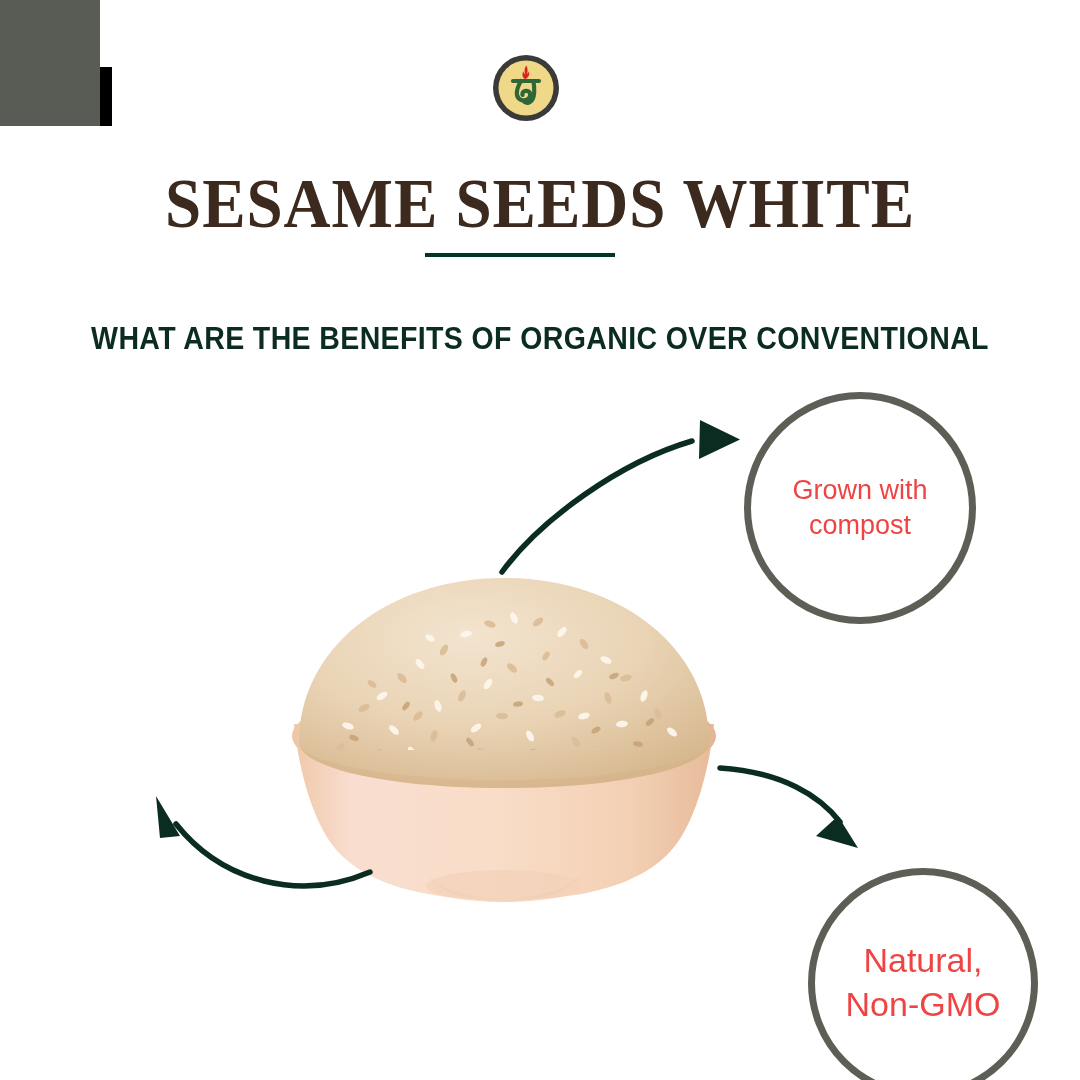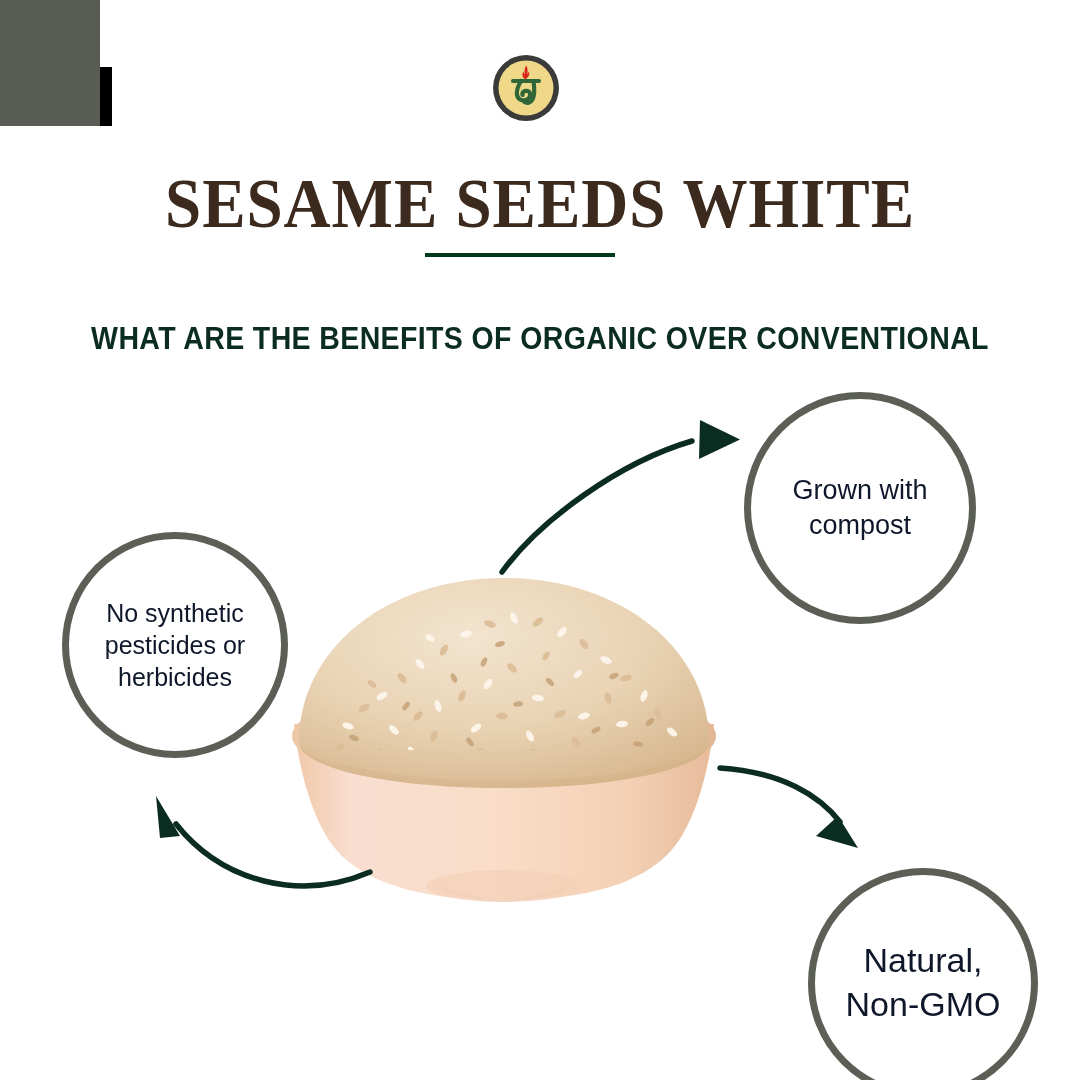--- a/index.html
+++ b/index.html
@@ -91,21 +91,21 @@
   .bubble {
     position: absolute;
     box-sizing: border-box;
     border: 7px solid #5b5f56;
     border-radius: 50%;
     background: transparent;
     display: flex;
     align-items: center;
     justify-content: center;
     text-align: center;
-    color: #0f172a;
+    color: #ef4444;
     font-family: "Liberation Sans", sans-serif;
   }
   .bubble .txt {
     line-height: 1.28;
     padding: 0 14px;
   }
   .bubble b { font-weight: normal; }
 
   #bubble-compost {
     left: 744px;  top: 392px;
@@ -311,27 +311,20 @@
     </g>
   </svg>
 
   <div class="bubble" id="bubble-compost">
     <div class="txt">
       <span>Grown with</span><br>
       <b>compost</b>
     </div>
   </div>
 
-  <div class="bubble" id="bubble-pesticides">
-    <div class="txt">
-      <b>No synthetic</b><br>
-      <b>pesticides</b><span> or</span><br>
-      <span>herbicides</span>
-    </div>
-  </div>
 
   <div class="bubble" id="bubble-nongmo">
     <div class="txt">
       <span>Natural,</span><br>
       <b>Non-GMO</b>
     </div>
   </div>
 
 </div>
 

